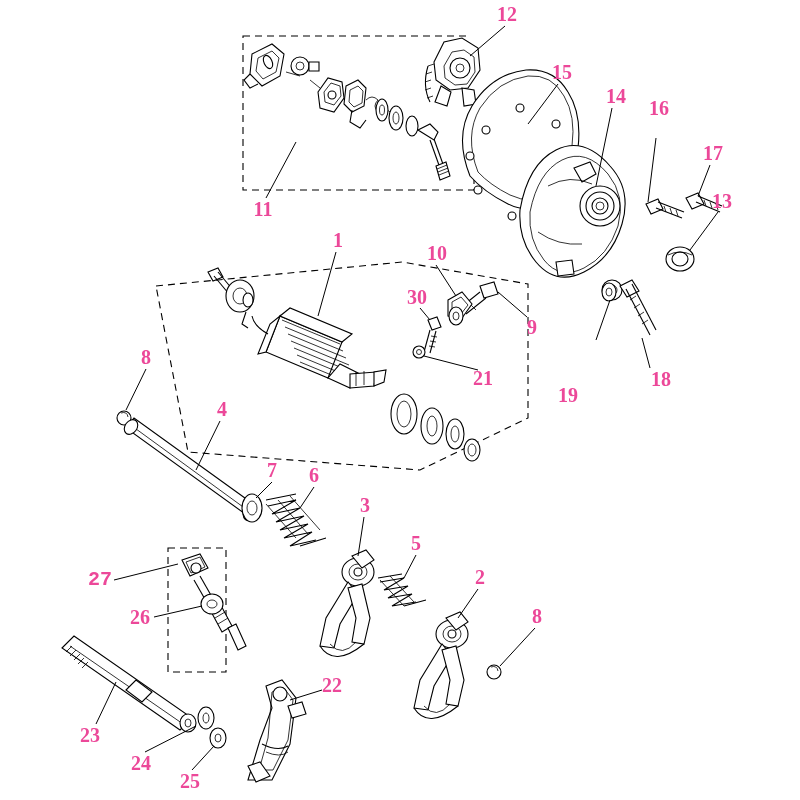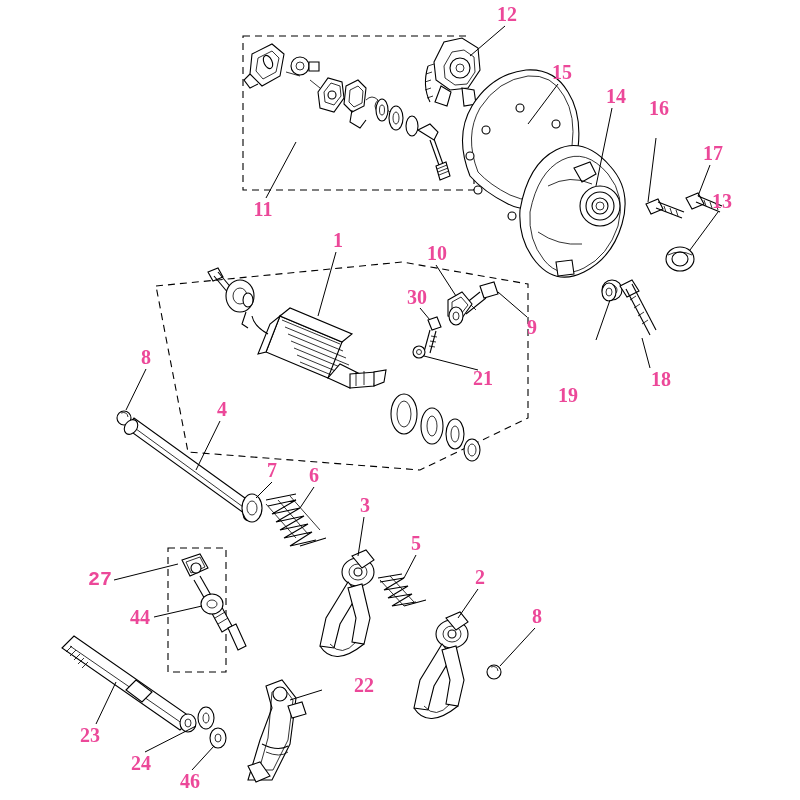--- a/index.html
+++ b/index.html
@@ -399,19 +399,19 @@
   <div class="callout" style="left:483px; top:378px;">21</div>
   <div class="callout" style="left:146px; top:357px;">8</div>
   <div class="callout" style="left:222px; top:409px;">4</div>
   <div class="callout" style="left:272px; top:470px;">7</div>
   <div class="callout" style="left:314px; top:475px;">6</div>
   <div class="callout" style="left:365px; top:505px;">3</div>
   <div class="callout" style="left:416px; top:543px;">5</div>
   <div class="callout" style="left:480px; top:577px;">2</div>
   <div class="callout" style="left:537px; top:616px;">8</div>
   <div class="callout" style="left:100px; top:580px;font-family:Liberation Mono, monospace;">27</div>
-  <div class="callout" style="left:140px; top:617px;">44</div>
-  <div class="callout" style="left:332px; top:685px;margin-left:32px;">22</div>
+  <div class="callout" style="left:140px; top:617px;">26</div>
+  <div class="callout" style="left:332px; top:685px;">22</div>
   <div class="callout" style="left:90px;  top:735px;">23</div>
   <div class="callout" style="left:141px; top:763px;">24</div>
-  <div class="callout" style="left:190px; top:781px;">46</div>
+  <div class="callout" style="left:190px; top:781px;">25</div>
 
 </div>
 
 </body></html>

